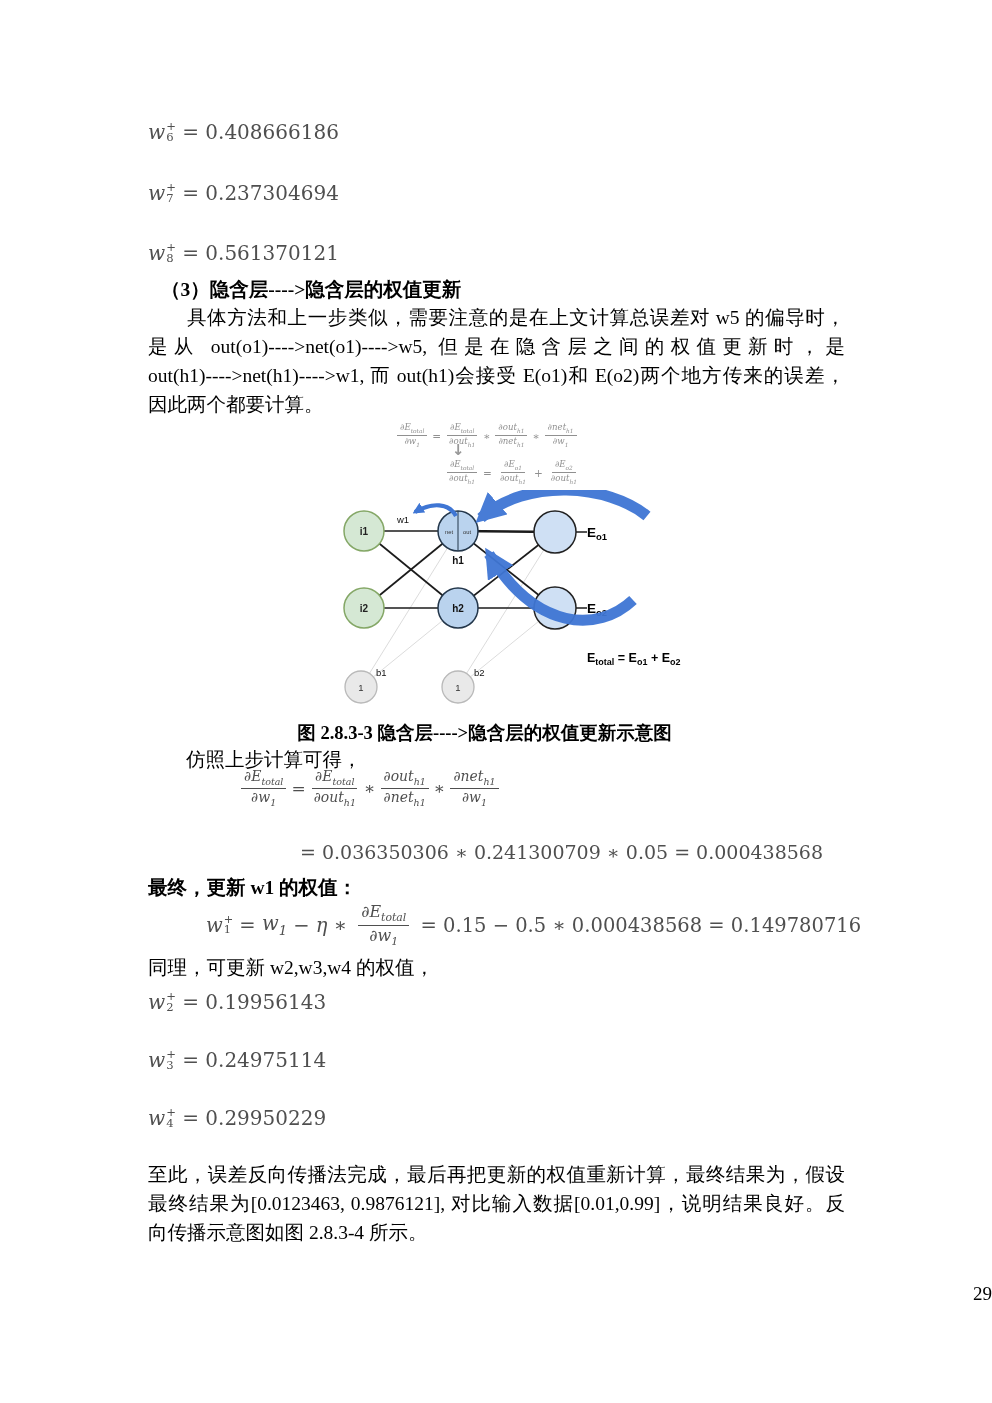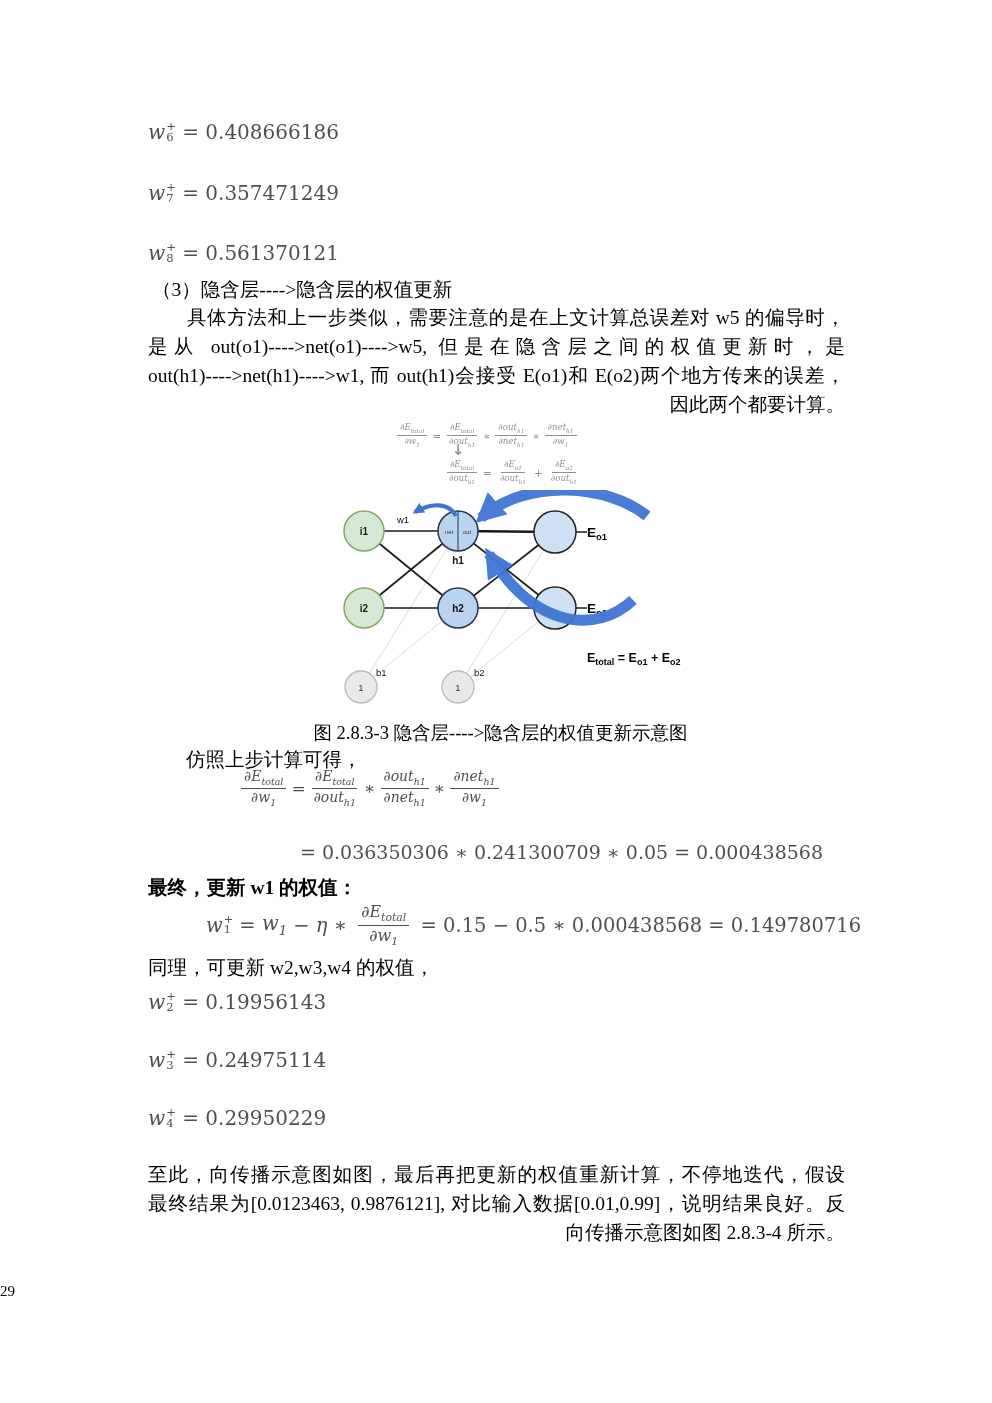--- a/index.html
+++ b/index.html
@@ -6,25 +6,25 @@
   .page{
     position:relative;width:992px;height:1403px;background:#ffffff;
     margin:0 auto;overflow:hidden;
     font-family:"Liberation Serif","DejaVu Serif",serif;color:#000;
   }
   .abs{position:absolute;}
   
   .heading{font-size:19.5px;white-space:nowrap;}
   .para{width:697px;font-size:19.5px;line-height:29px;}
   .pline{text-align:justify;text-align-last:justify;text-justify:inter-ideograph;}
-  .pline-last{text-align:right;}
+  .pline-last{text-align:left;}
   .indent1{text-indent:39px;}
   .bodyline{font-size:19.5px;white-space:nowrap;}
   .caption{width:697px;text-align:center;font-size:18.5px;}
-  .pagenum{width:992px;text-align:left;font-size:15px;}
+  .pagenum{width:992px;text-align:right;font-size:19px;}
   
   .math{
     position:absolute;display:flex;align-items:center;white-space:pre;
     font-family:"DejaVu Serif","Liberation Serif",serif;color:#4f4f4f;
   }
   .math sub{font-size:0.68em;}
   .mt{font-style:normal;}
   .mi{font-style:italic;}
   .mfrac{display:inline-flex;flex-direction:column;align-items:center;
          font-style:italic;font-size:0.82em;line-height:1.25;margin:0 5px;}
@@ -40,24 +40,24 @@
   .figure{width:380px;height:300px;}
   .network{position:absolute;left:0;top:72px;}
   .svg-sans{font-family:"Liberation Sans","DejaVu Sans",sans-serif;}
 </style>
 </head>
 <body>
 
 <div class="page">
 
   <div class="math abs" style="left:148px;top:120px;font-size:20px;"><span class="mss"><span>w</span><span class="mstack"><span>+</span><span>6</span></span></span><span class="mt"> = 0.408666186</span></div>
-  <div class="math abs" style="left:148px;top:181px;font-size:20px;"><span class="mss"><span>w</span><span class="mstack"><span>+</span><span>7</span></span></span><span class="mt"> = 0.357471249</span></div>
+  <div class="math abs" style="left:148px;top:181px;font-size:20px;"><span class="mss"><span>w</span><span class="mstack"><span>+</span><span>7</span></span></span><span class="mt"> = 0.237304694</span></div>
   <div class="math abs" style="left:148px;top:241px;font-size:20px;"><span class="mss"><span>w</span><span class="mstack"><span>+</span><span>8</span></span></span><span class="mt"> = 0.561370121</span></div>
 
-  <div class="heading abs" style="left:152px;top:276px;">（3）隐含层----&gt;隐含层的权值更新</div>
+  <div class="heading abs" style="left:161px;top:276px;font-weight:bold;">（3）隐含层----&gt;隐含层的权值更新</div>
 
   <div class="para abs" style="left:148px;top:303px;">
     <div class="pline indent1">具体方法和上一步类似，需要注意的是在上文计算总误差对 w5 的偏导时，</div>
     <div class="pline">是从 out(o1)----&gt;net(o1)----&gt;w5, 但是在隐含层之间的权值更新时，是</div>
     <div class="pline">out(h1)----&gt;net(h1)----&gt;w1, 而 out(h1)会接受 E(o1)和 E(o2)两个地方传来的误差，</div>
     <div class="pline-last">因此两个都要计算。</div>
   </div>
 
   <div class="figure abs" style="left:340px;top:418px;">
 
@@ -133,38 +133,38 @@
       <text x="247" y="47" font-size="13.5" font-weight="bold" fill="#000"><tspan>E</tspan><tspan dy="3" font-size="9.5">o1</tspan></text>
       <text x="247" y="123" font-size="13.5" font-weight="bold" fill="#000"><tspan>E</tspan><tspan dy="3" font-size="9.5">o2</tspan></text>
       <text x="247" y="172" font-size="12.5" font-weight="bold" fill="#000"><tspan>E</tspan><tspan dy="3" font-size="9">total</tspan><tspan dy="-3"> = E</tspan><tspan dy="3" font-size="9">o1</tspan><tspan dy="-3"> + E</tspan><tspan dy="3" font-size="9">o2</tspan></text>
 
       <path d="M 307 26 C 268 -6, 186 -12, 141 28" fill="none" stroke="#3f76d4" stroke-width="11" marker-end="url(#ah)" opacity="0.95"></path>
       <path d="M 293 110 C 258 143, 196 141, 149 64" fill="none" stroke="#3f76d4" stroke-width="11" marker-end="url(#ah)" opacity="0.95"></path>
       <path d="M 116 26 C 109 13, 92 12, 75 22" fill="none" stroke="#3f76d4" stroke-width="4.2" marker-end="url(#ah)"></path>
     </svg>
   </div>
 
-  <div class="caption abs" style="left:152px;top:720px;">图 2.8.3-3  隐含层----&gt;隐含层的权值更新示意图</div>
+  <div class="caption abs" style="left:136px;top:720px;font-weight:bold;">图 2.8.3-3  隐含层----&gt;隐含层的权值更新示意图</div>
 
   <div class="bodyline abs" style="left:186px;top:746px;text-align:right;">仿照上步计算可得，</div>
 
   <div class="math abs" style="left:236px;top:768px;font-size:17px;"><span class="mfrac"><span class="mnum">∂E<sub>total</sub></span><span class="mden">∂w<sub>1</sub></span></span><span class="mt">=</span><span class="mfrac"><span class="mnum">∂E<sub>total</sub></span><span class="mden">∂out<sub>h1</sub></span></span><span class="mt">∗</span><span class="mfrac"><span class="mnum">∂out<sub>h1</sub></span><span class="mden">∂net<sub>h1</sub></span></span><span class="mt">∗</span><span class="mfrac"><span class="mnum">∂net<sub>h1</sub></span><span class="mden">∂w<sub>1</sub></span></span></div>
 
   <div class="math abs" style="left:300px;top:841px;font-size:19px;"><span class="mt">= 0.036350306 ∗ 0.241300709 ∗ 0.05 = 0.000438568</span></div>
 
   <div class="bodyline abs" style="left:148px;top:874px;font-weight:bold;">最终，更新 w1 的权值：</div>
 
   <div class="math abs" style="left:206px;top:902px;font-size:19.5px;"><span class="mss"><span>w</span><span class="mstack"><span>+</span><span>1</span></span></span><span class="mt"> = </span><span class="mt mi">w<sub>1</sub></span><span class="mt"> − </span><span class="mt mi">η</span><span class="mt"> ∗ </span><span class="mfrac"><span class="mnum">∂E<sub>total</sub></span><span class="mden">∂w<sub>1</sub></span></span><span class="mt"> = 0.15 − 0.5 ∗ 0.000438568 = 0.149780716</span></div>
 
   <div class="bodyline abs" style="left:148px;top:954px;">同理，可更新 w2,w3,w4 的权值，</div>
 
   <div class="math abs" style="left:148px;top:990px;font-size:20px;"><span class="mss"><span>w</span><span class="mstack"><span>+</span><span>2</span></span></span><span class="mt"> = 0.19956143</span></div>
   <div class="math abs" style="left:148px;top:1048px;font-size:20px;"><span class="mss"><span>w</span><span class="mstack"><span>+</span><span>3</span></span></span><span class="mt"> = 0.24975114</span></div>
   <div class="math abs" style="left:148px;top:1106px;font-size:20px;"><span class="mss"><span>w</span><span class="mstack"><span>+</span><span>4</span></span></span><span class="mt"> = 0.29950229</span></div>
 
   <div class="para abs" style="left:148px;top:1160px;">
-    <div class="pline">至此，向传播示意图如图，最后再把更新的权值重新计算，不停地迭代，假设</div>
+    <div class="pline">至此，误差反向传播法完成，最后再把更新的权值重新计算，最终结果为，假设</div>
     <div class="pline">最终结果为[0.0123463, 0.9876121], 对比输入数据[0.01,0.99]，说明结果良好。反</div>
     <div class="pline-last">向传播示意图如图 2.8.3-4 所示。</div>
   </div>
 
   <div class="pagenum abs" style="left:0;top:1283px;">29</div>
 </div>
 
 </body></html>

